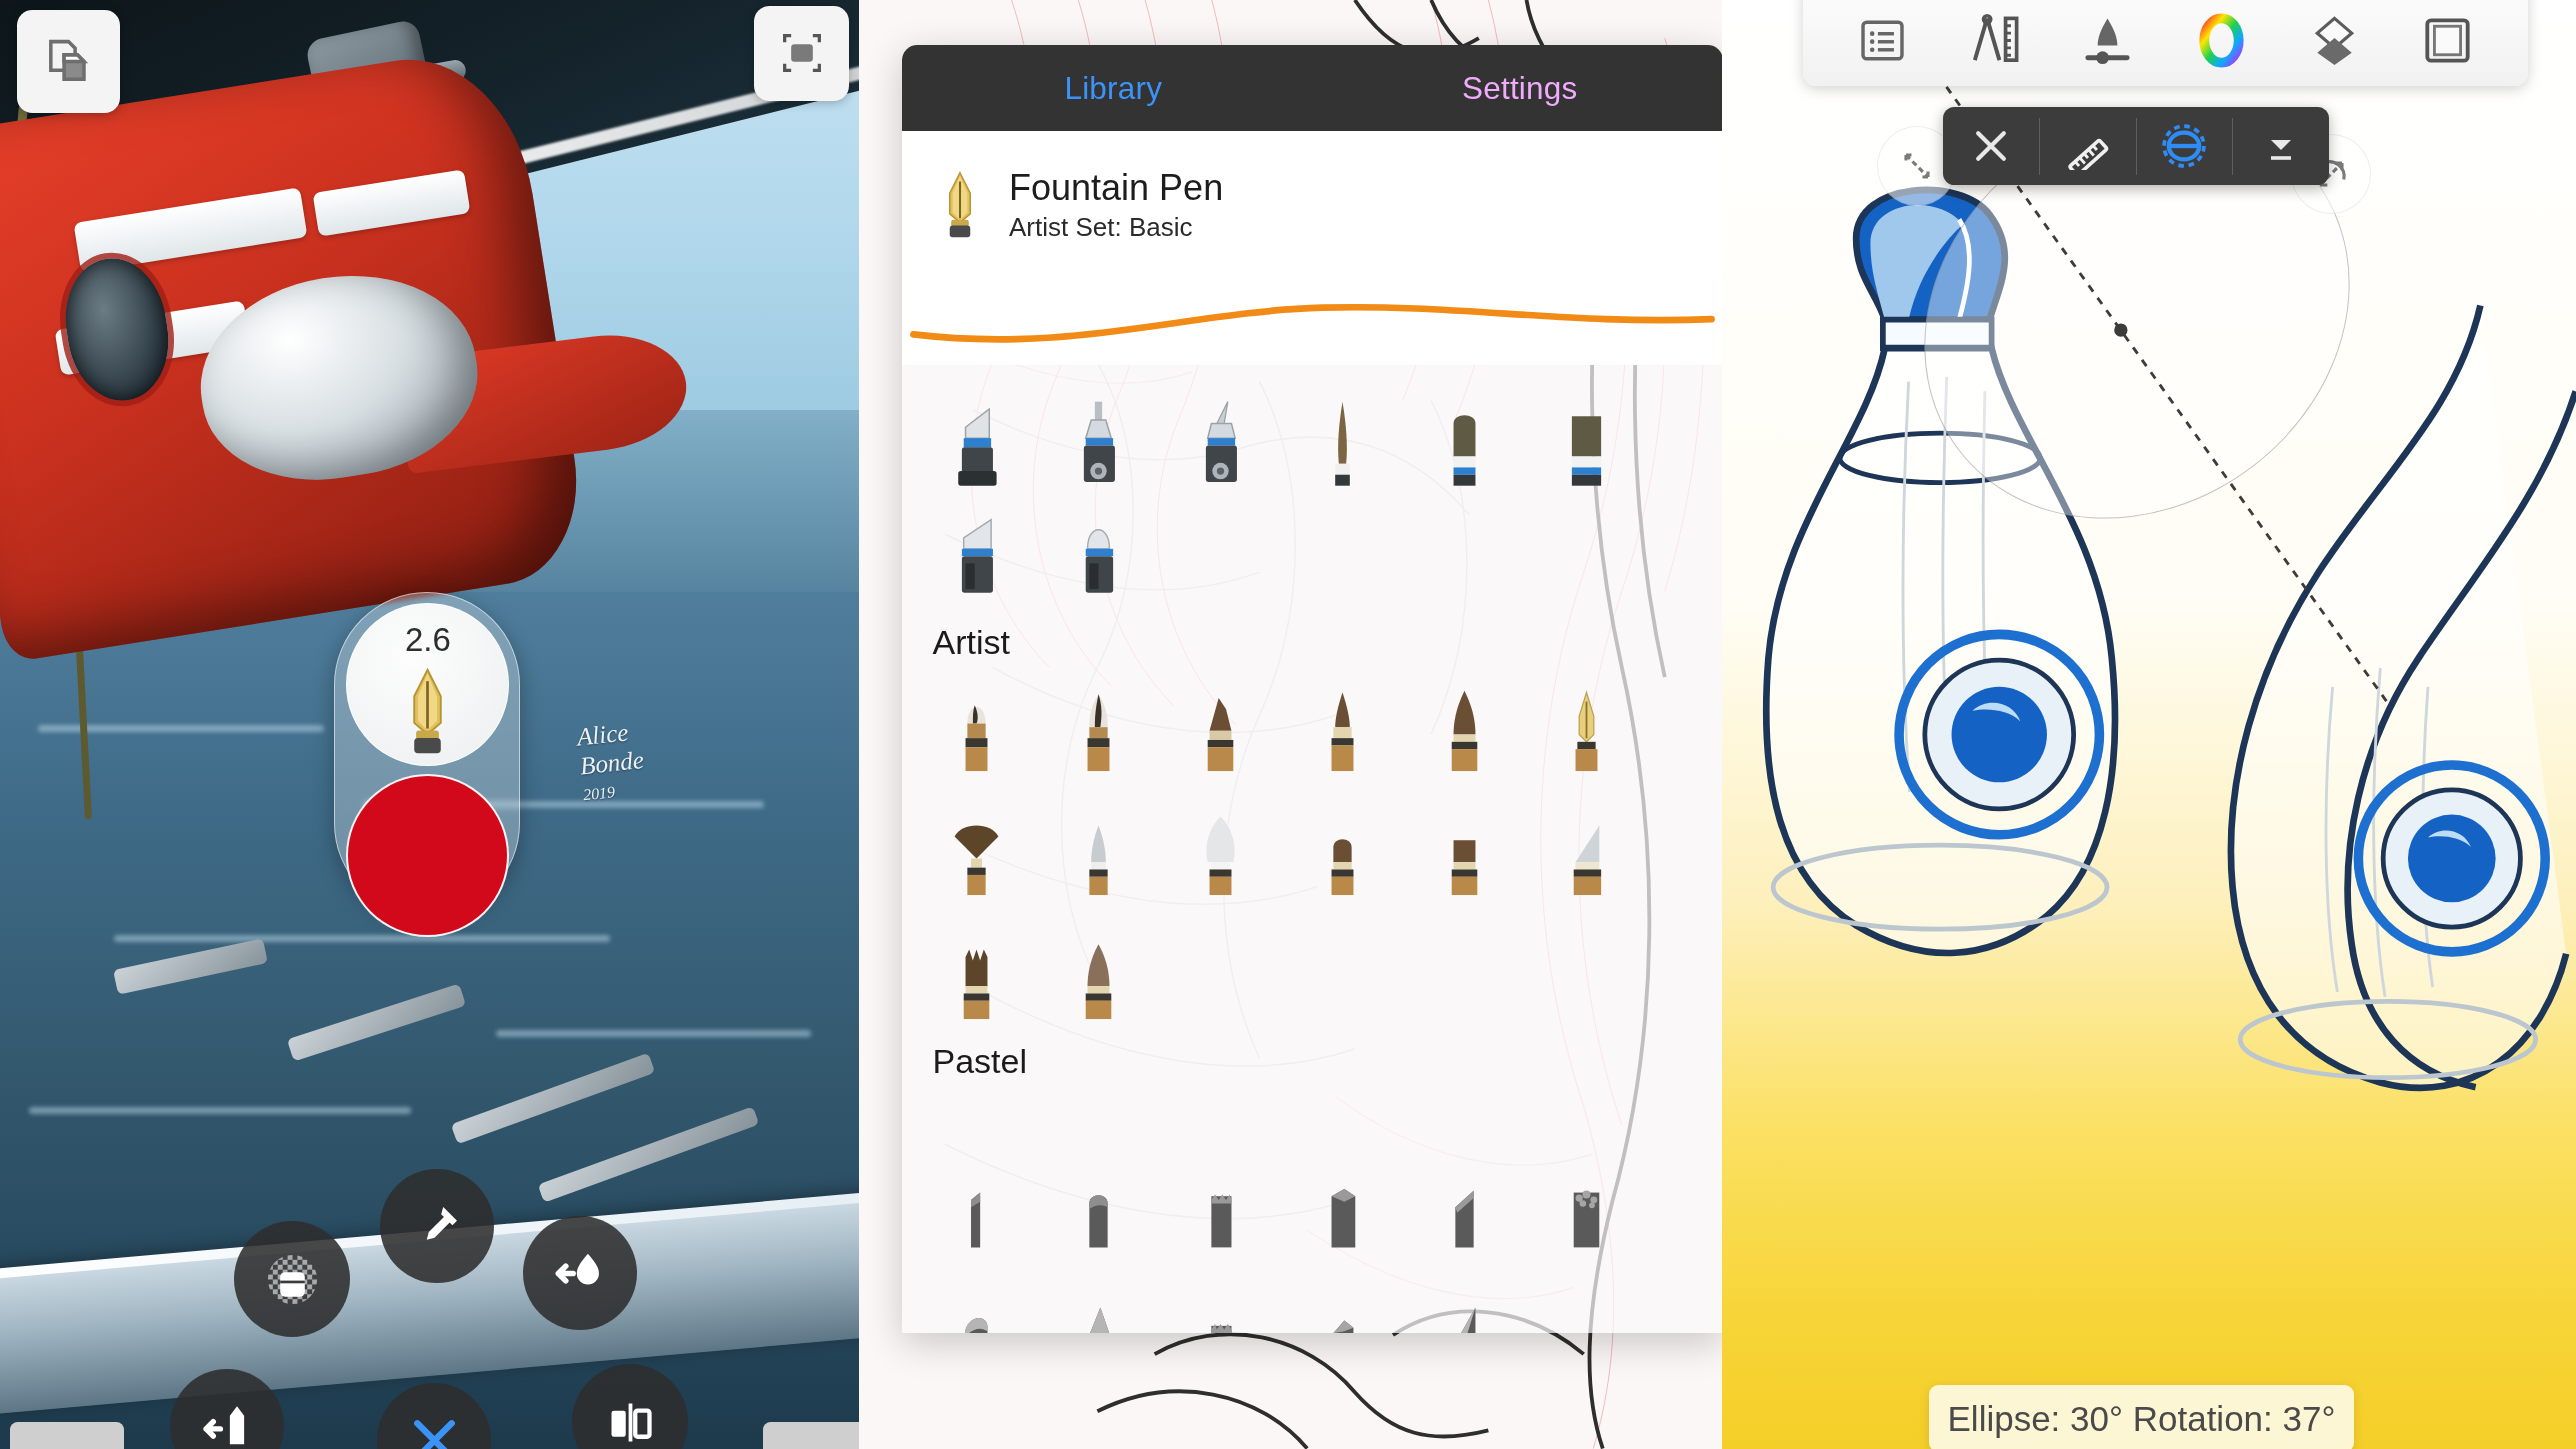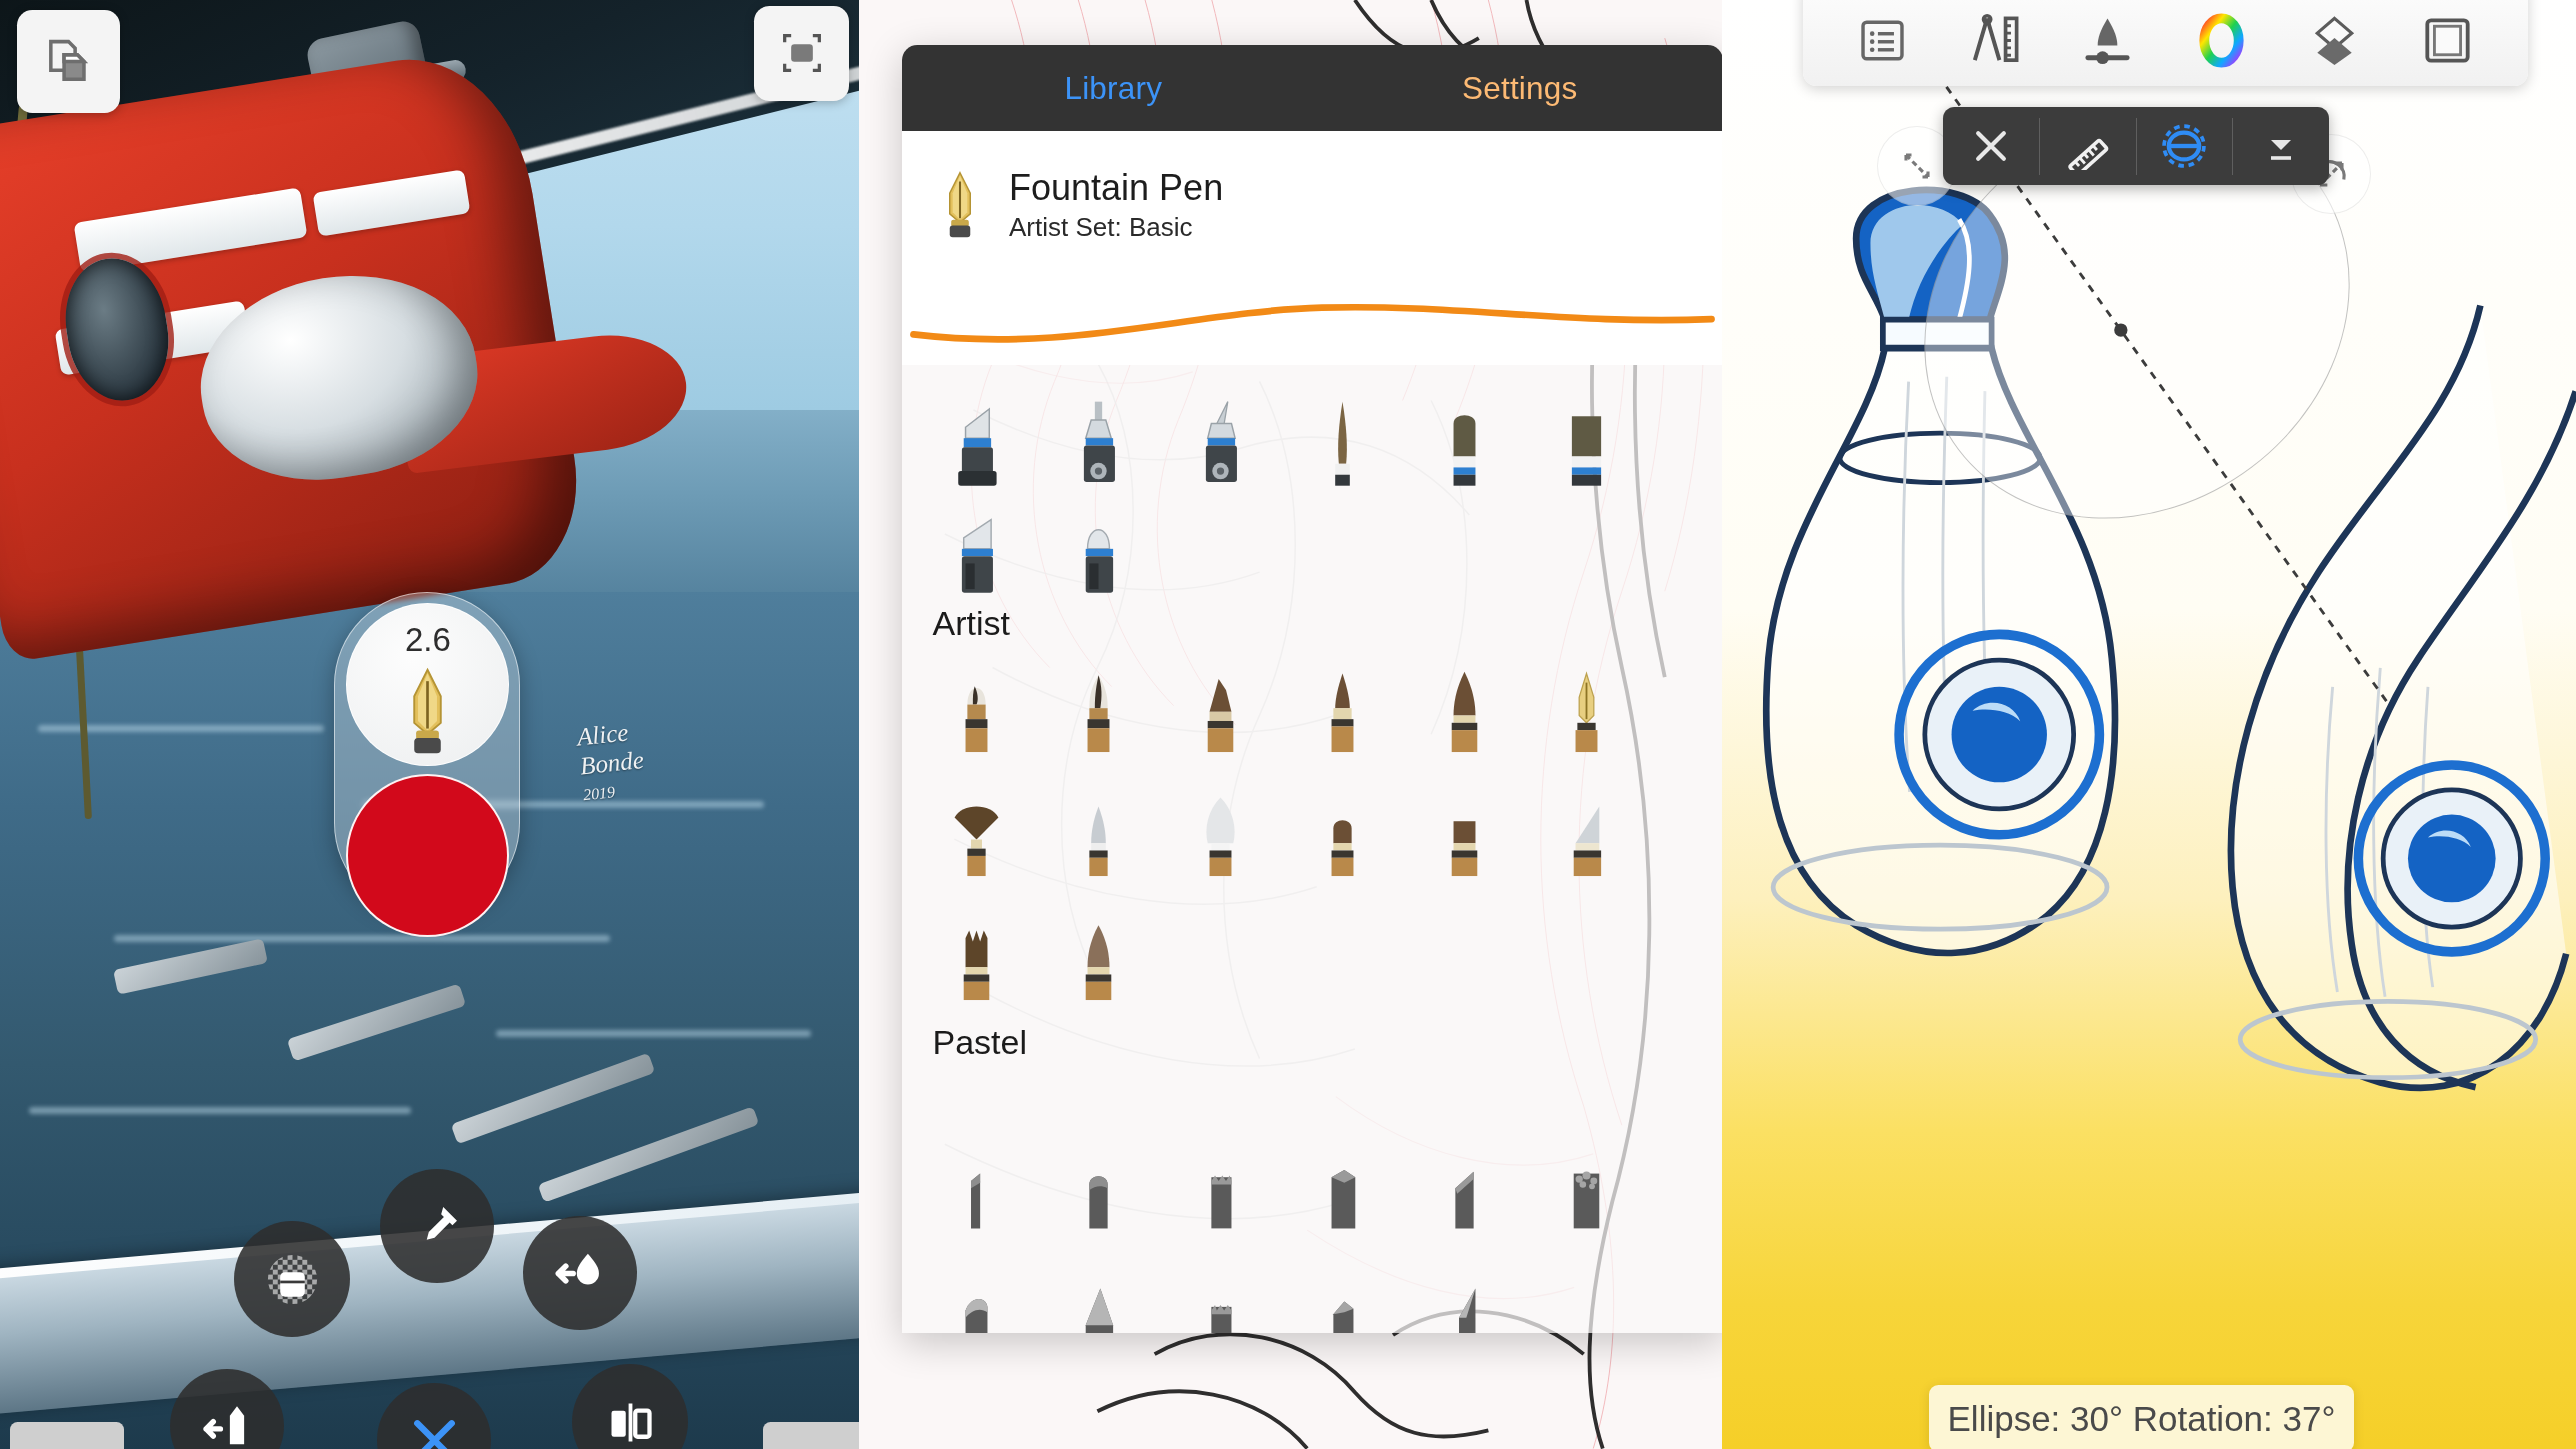--- a/index.html
+++ b/index.html
@@ -81,21 +81,21 @@
   
   #center-panel { position:absolute; left:859px; top:0; width:863px; height:1449px;
       overflow:hidden; background:#fbf7f7; }
   .floral { position:absolute; inset:0; opacity:.9; }
   #library-card { position:absolute; left:43px; top:45px; width:821px; height:1288px;
       border-radius:15.3px 15.3px 0 0; overflow:hidden; box-shadow:0 9.5px 38px rgba(0,0,0,.2); }
   #lib-tabs { display:flex; height:86px; background:#333333;padding-left:8px; }
   .lib-tab { flex:1; display:flex; align-items:center; justify-content:center;
       font-size:31.5px; letter-spacing:0.2px; }
   .lib-tab.active { color:#3c93f7; }
-  .lib-tab.inactive { color:#fdba74; }
+  .lib-tab.inactive { color:#f0abfc; }
   #brush-header { background:#ffffff; height:148px; display:flex; align-items:center;
       padding:0 0 0 36px; gap:27px; }
   #brush-name { font-size:36px; color:#1d1d1d; line-height:44px; }
   #brush-set { font-size:26px; color:#2a2a2a; line-height:34px; }
   #stroke-preview { background:#fff; height:86px; position:relative; }
   #grid-area { background:rgba(250,248,248,.72); height:968px; position:relative;
       overflow:hidden; }
   .sec-label { font-size:34px; color:#1b1b1b; padding-left:30.5px; }
   .brush-row { display:flex; }
   .brush-cell { width:122px; height:107px; display:flex; align-items:flex-end;
@@ -391,21 +391,21 @@
               <svg width="55" height="95" viewBox="0 0 30 52">
                 <path d="M9 24 C9 10 21 10 21 24 Z" fill="#e2e6ea" stroke="#a3aab0" stroke-width=".8"></path>
                 <rect x="8" y="24" width="15" height="4" fill="#2d7fd0"></rect>
                 <rect x="8" y="28" width="15" height="20" rx="1.5" fill="#3f4549"></rect>
                 <rect x="10" y="32" width="5" height="14" fill="#2a2e31"></rect>
               </svg>
             </div>
           </div>
         </div>
 
-        <div style="margin-top:4px">
+        <div style="margin-top:23px">
           <div class="sec-label">Artist</div>
           <div class="brush-row" style="padding-left:13.4px;margin-top:13.4px">
             <div class="brush-cell">
               <svg width="55" height="95" viewBox="0 0 30 52">
                 <path d="M10 20 C10 8 20 8 20 20 Z" fill="#e8e4dc"></path>
                 <path d="M14 10 C16 14 16 18 15 20 L13 20 C13 16 13 13 14 10Z" fill="#3a3128"></path>
                 <rect x="10" y="20" width="10" height="8" fill="#b58a4e"></rect>
                 <rect x="9" y="28" width="12" height="5" fill="#3a3630"></rect>
                 <rect x="9" y="33" width="12" height="13" fill="#b9894a"></rect>
               </svg>

